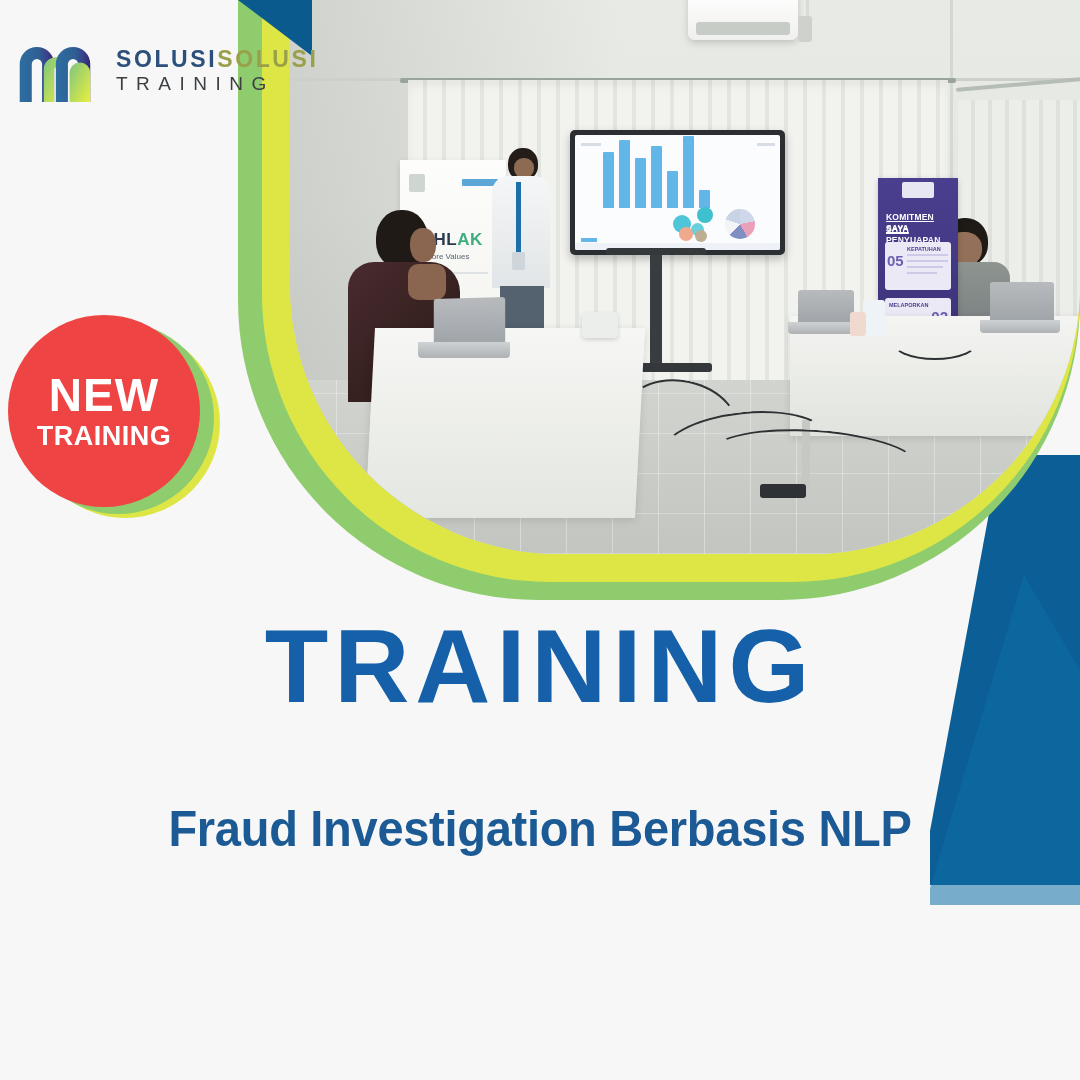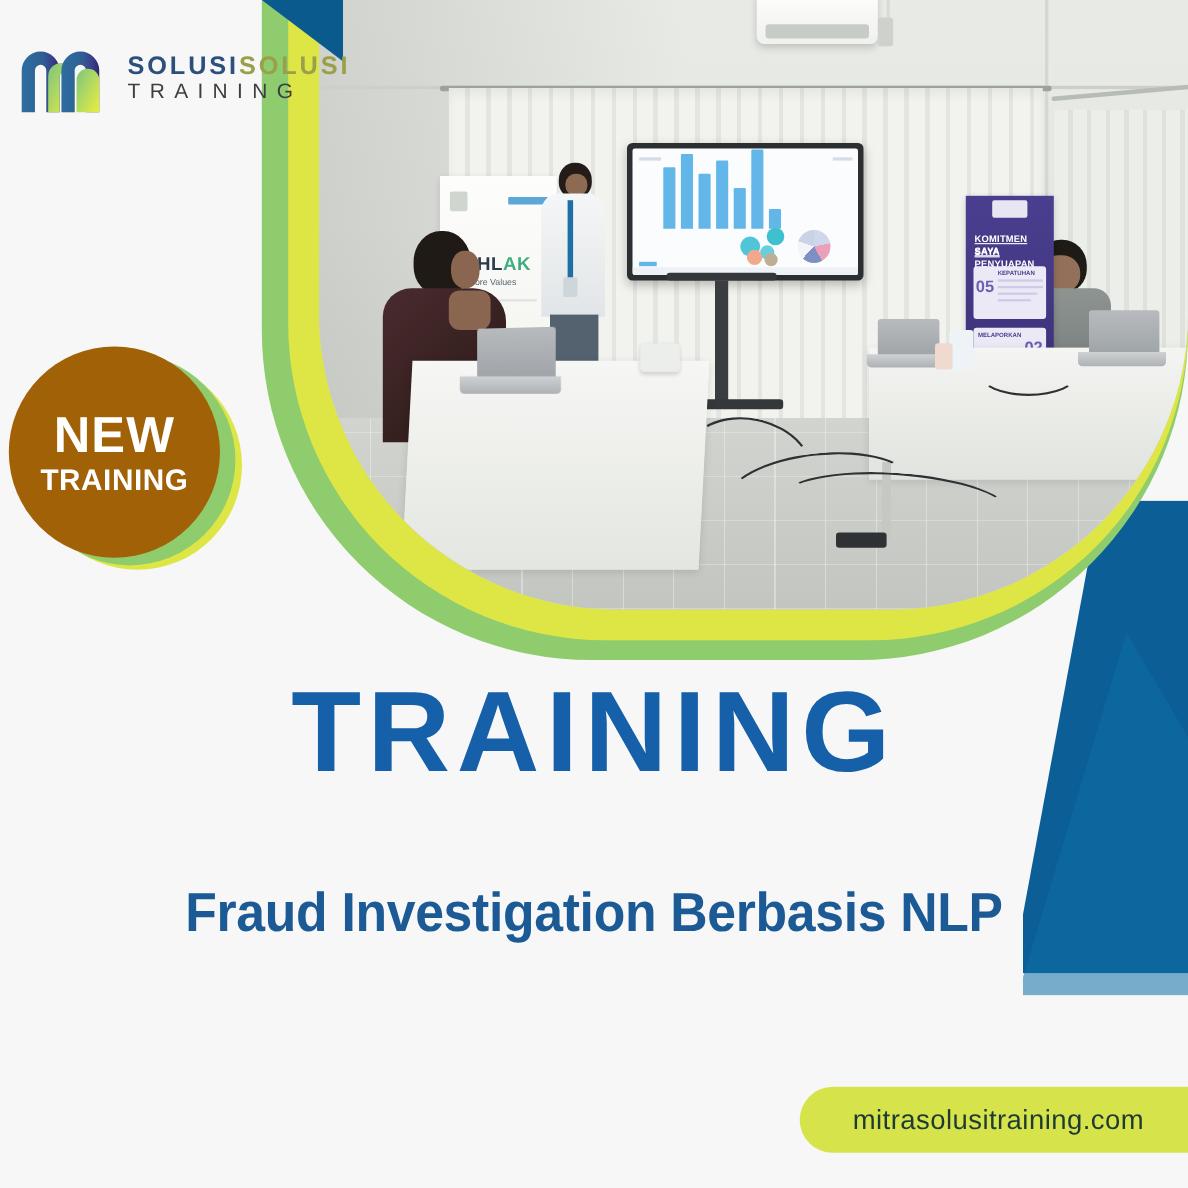--- a/index.html
+++ b/index.html
@@ -130,21 +130,21 @@
   .kom-num { position:absolute; font-size:15px; font-weight:bold; color:#6a5fb0;}
 
   
   .cable { position:absolute; border:2px solid #2e3133; border-color:#2e3133 transparent transparent transparent; border-radius:50%;}
 
   
   .badge-wrap { position:absolute; left:8px; top:310px; width:215px; height:230px; z-index:8; }
   .badge-back { position:absolute; left:22px; top:18px; width:190px; height:190px; border-radius:50%; background:#DEE645; }
   .badge-back2 { position:absolute; left:14px; top:12px; width:192px; height:192px; border-radius:50%; background:#8FCC6E; }
   .badge-front { position:absolute; left:0px; top:5px; width:192px; height:192px; border-radius:50%;
-    background:#a16207; display:flex; flex-direction:column; align-items:center; justify-content:center; }
+    background:#ef4444; display:flex; flex-direction:column; align-items:center; justify-content:center; }
   .badge-new { color:#fff; font-size:46px; font-weight:bold; letter-spacing:1px; line-height:48px; }
   .badge-training { color:#fff; font-size:27px; font-weight:bold; letter-spacing:.5px; line-height:30px; margin-top:2px;}
 
   
   .logo { position:absolute; left:18px; top:38px; display:flex; align-items:center; z-index:9; }
   .logo-mark { width:86px; height:66px; flex:none; }
   .logo-text { margin-left:12px; }
   .logo-l1 { font-size:23px; font-weight:bold; letter-spacing:2.6px; line-height:24px; white-space:nowrap;}
   .logo-l1 .m { color:#2d4f7c; } .logo-l1 .s { color:#9aa04a; }
   .logo-l2 { font-size:19px; letter-spacing:8.5px; color:#3b3f42; line-height:22px; margin-top:2px; white-space:nowrap;}
@@ -355,17 +355,14 @@
     <div class="badge-back2"></div>
     <div class="badge-front">
       <div class="badge-new">NEW</div>
       <div class="badge-training">TRAINING</div>
     </div>
   </div>
 
   <div class="headline">TRAINING</div>
   <div class="subtitle">Fraud Investigation Berbasis NLP</div>
 
-  <div class="site-pill">
-    <span>mitrasolusitraining.com</span>
-  </div>
 
 </div>
 
 </body></html>

